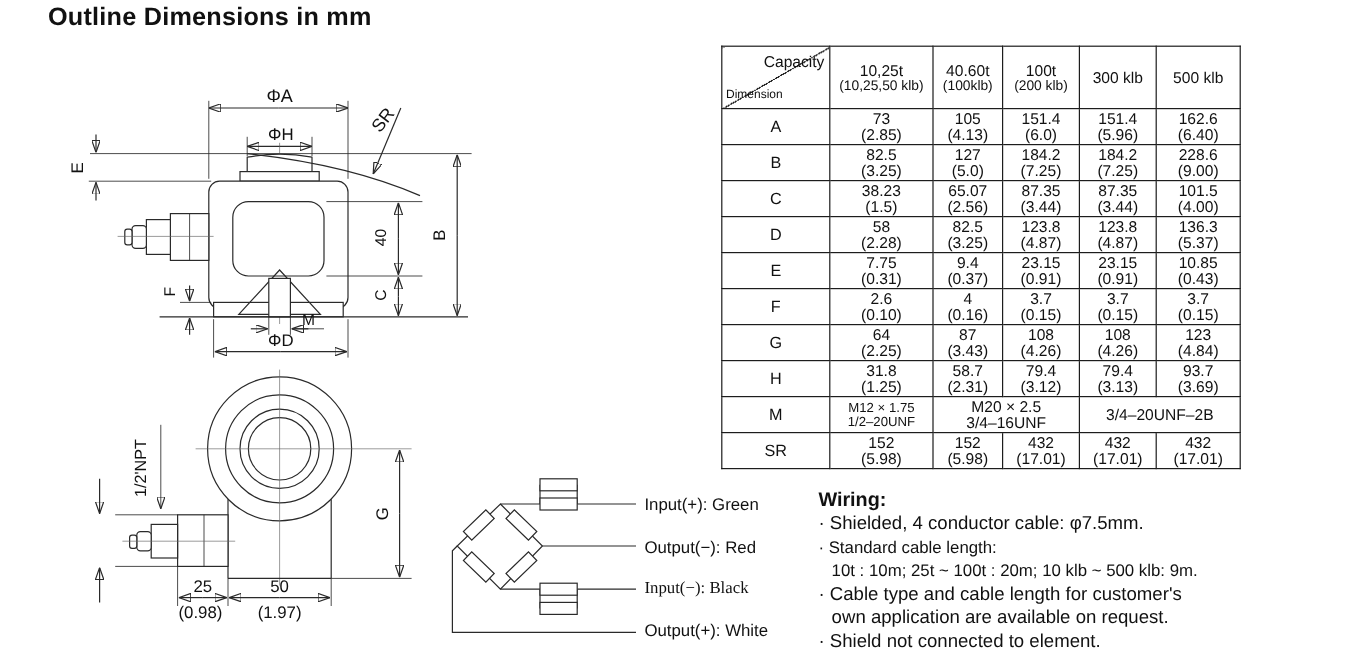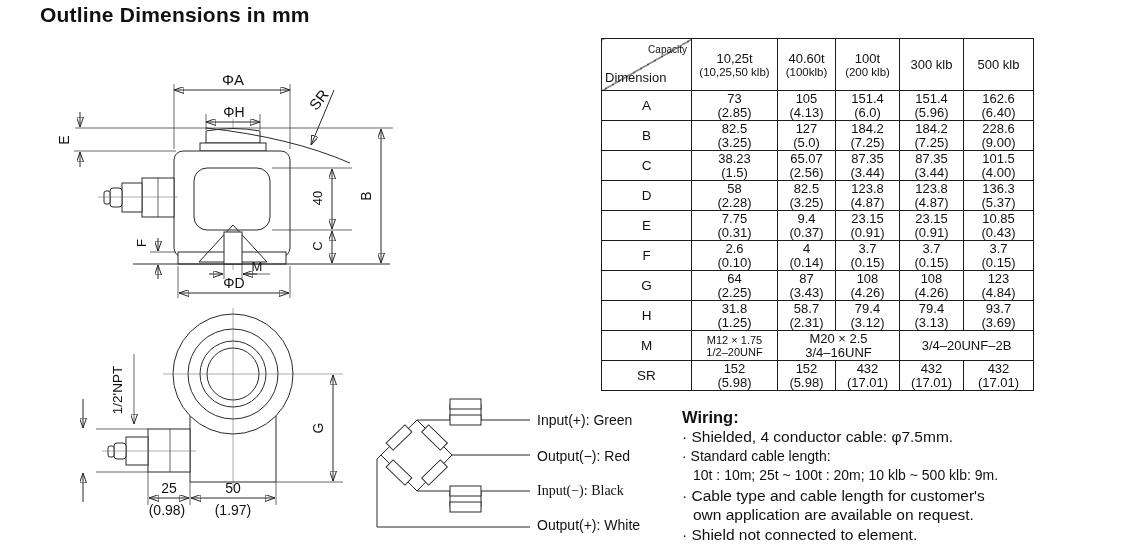--- a/index.html
+++ b/index.html
@@ -20,22 +20,22 @@
   .tbl th,.tbl td{border:1.4px solid #1c1c1c;padding:0;text-align:center;vertical-align:middle;font-weight:normal;}
   .tbl thead tr{height:52px;}
   .tbl tbody tr{height:30px;}
   .tbl .h1{font-size:13px;line-height:15px;}
   .tbl .h2{font-size:11.5px;line-height:13px;white-space:nowrap;}
   .tbl .v1,.tbl .v2{font-size:13px;line-height:13.5px;white-space:nowrap;}
   .tbl .rl{font-size:13.5px;}
   .tbl td.small .v1,.tbl td.small .v2{font-size:11px;line-height:12px;}
   .corner{position:relative;
     background-image:linear-gradient(to bottom right,transparent 49.5%,#1c1c1c 49.5%,#1c1c1c 50.6%,transparent 50.6%);}
-  .corner .cap{position:absolute;top:5px;right:4px;font-size:10px;}
-  .corner .dim{position:absolute;bottom:5px;left:3px;font-size:13px;}
+  .corner .cap{position:absolute;top:5px;right:4px;font-size:13px;}
+  .corner .dim{position:absolute;bottom:5px;left:3px;font-size:10px;}
 
   
   .wl{position:absolute;left:537px;font-size:14px;white-space:nowrap;}
   .wl:nth-child(1){top:412px;}
   .wl:nth-child(2){top:448px;}
   .wl:nth-child(3){top:483px;font-family:Liberation Serif, serif;}
   .wl:nth-child(4){top:517px;text-align:right;}
 
   
   .notes{position:absolute;left:682px;top:407px;width:450px;}
@@ -352,21 +352,21 @@
           </td>
         </tr>
         <tr>
           <th class="rl">F</th>
           <td>
             <div class="v1">2.6</div>
             <div class="v2">(0.10)</div>
           </td>
           <td>
             <div class="v1">4</div>
-            <div class="v2">(0.14)</div>
+            <div class="v2">(0.16)</div>
           </td>
           <td>
             <div class="v1">3.7</div>
             <div class="v2">(0.15)</div>
           </td>
           <td>
             <div class="v1">3.7</div>
             <div class="v2">(0.15)</div>
           </td>
           <td>

